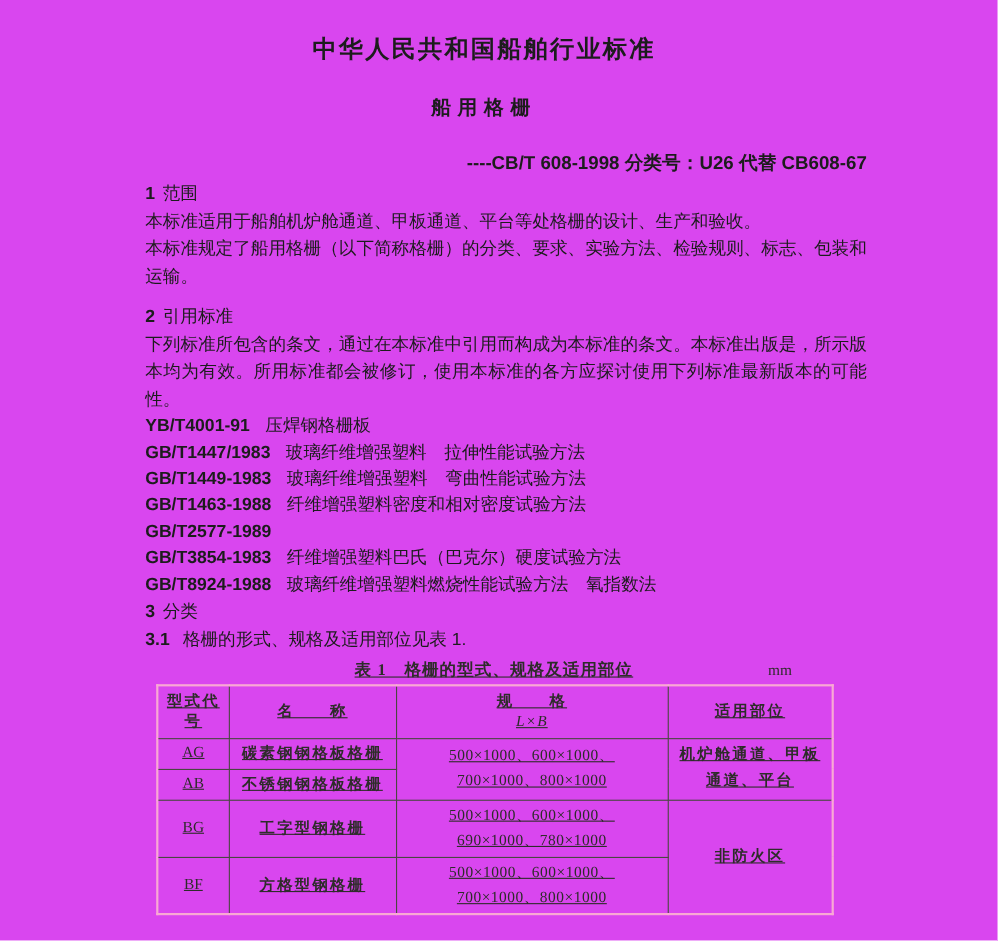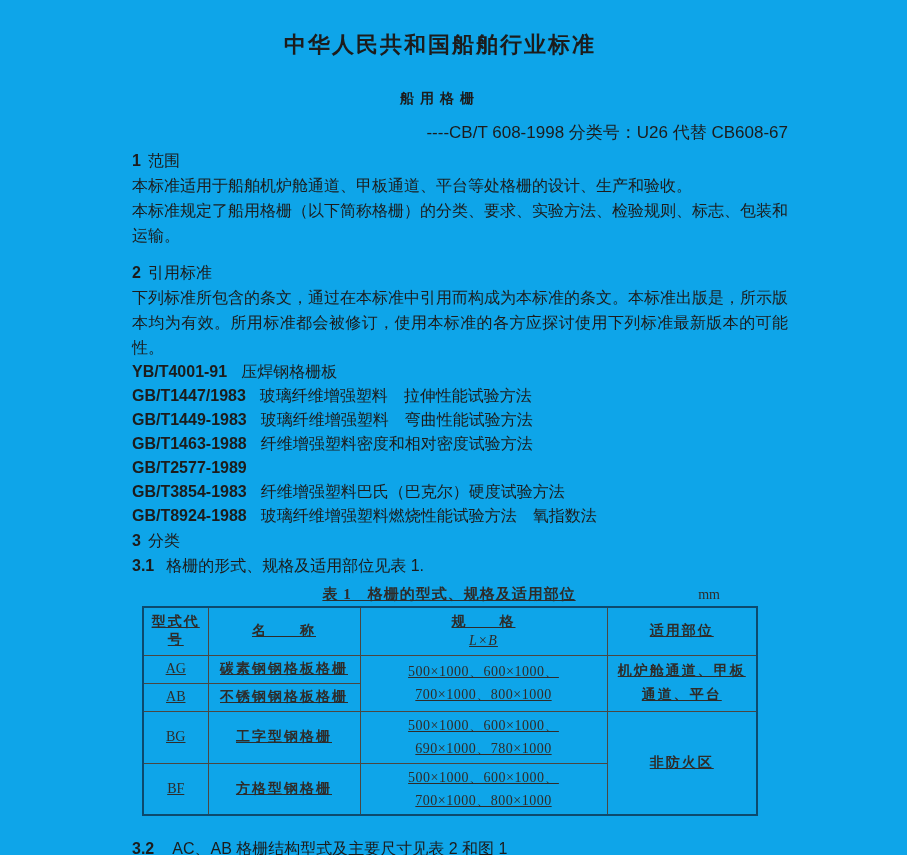--- a/index.html
+++ b/index.html
@@ -1,48 +1,48 @@
 <!DOCTYPE html>
 <html><head>
 <meta charset="utf-8">
 <style>
   * { margin:0; padding:0; box-sizing:border-box; }
   html,body { background:#ffffff; }
   .page {
     position:relative;
     width:907px; height:855px;
-    background:#0ea5e9;
+    background:#d946ef;
     color:#1c1c1c;
     font-family:"Liberation Sans", sans-serif;
     overflow:hidden;
   }
   .content {
     position:absolute; left:132px; top:0;
     width:656px;
   }
   .doc-title {
     margin-top:30px;
     padding-right:40px;
     text-align:center;
     font-size:22px; font-weight:bold;
     letter-spacing:2px;
     line-height:30px;
   }
   .doc-subtitle {
     margin-top:24px;
     padding-right:40px;
     text-align:center;
-    font-size:14px; font-weight:bold;
+    font-size:18px; font-weight:bold;
     letter-spacing:6px;
     line-height:28px;
   }
   .std-ref {
-    margin-top:10px;
+    margin-top:26px;
     text-align:right;
-    font-size:17px; font-weight:normal;
+    font-size:17px; font-weight:bold;
     line-height:22px;
   }
   .sec-heading { margin-top:4px; font-size:16px; line-height:25px; }
   .sec-heading .sec-num { font-weight:600; margin-right:7px; }
   .para {
     font-size:16px; line-height:25px;
     text-align:justify;
     text-justify:inter-ideograph;
   }
   .std-list { font-size:16px; }
@@ -77,21 +77,21 @@
     border-collapse:collapse;
     table-layout:fixed;
   }
   table.grid td {
     border:1px solid #4a4741;
     text-align:center;
     vertical-align:middle;
     font-size:14px;
     padding:2px 4px;
   }
-  table.grid { border:2px solid #0c4a6e; }
+  table.grid { border:2px solid #f9a8d4; }
   .col-code { width:65px; }
   .col-name { width:152px; }
   .col-spec { width:247px; }
   .col-usage { width:150px; }
   tr.hdr-row { height:48px; }
   tr.row-s { height:28px; }
   tr.row-l { height:52px; }
   td.hdr { font-weight:600; letter-spacing:2px; }
   td.hdr .lb { font-style:italic; font-weight:400; letter-spacing:1px; display:block; margin-top:2px; }
   td.name-cell { font-weight:600; letter-spacing:2px; }

